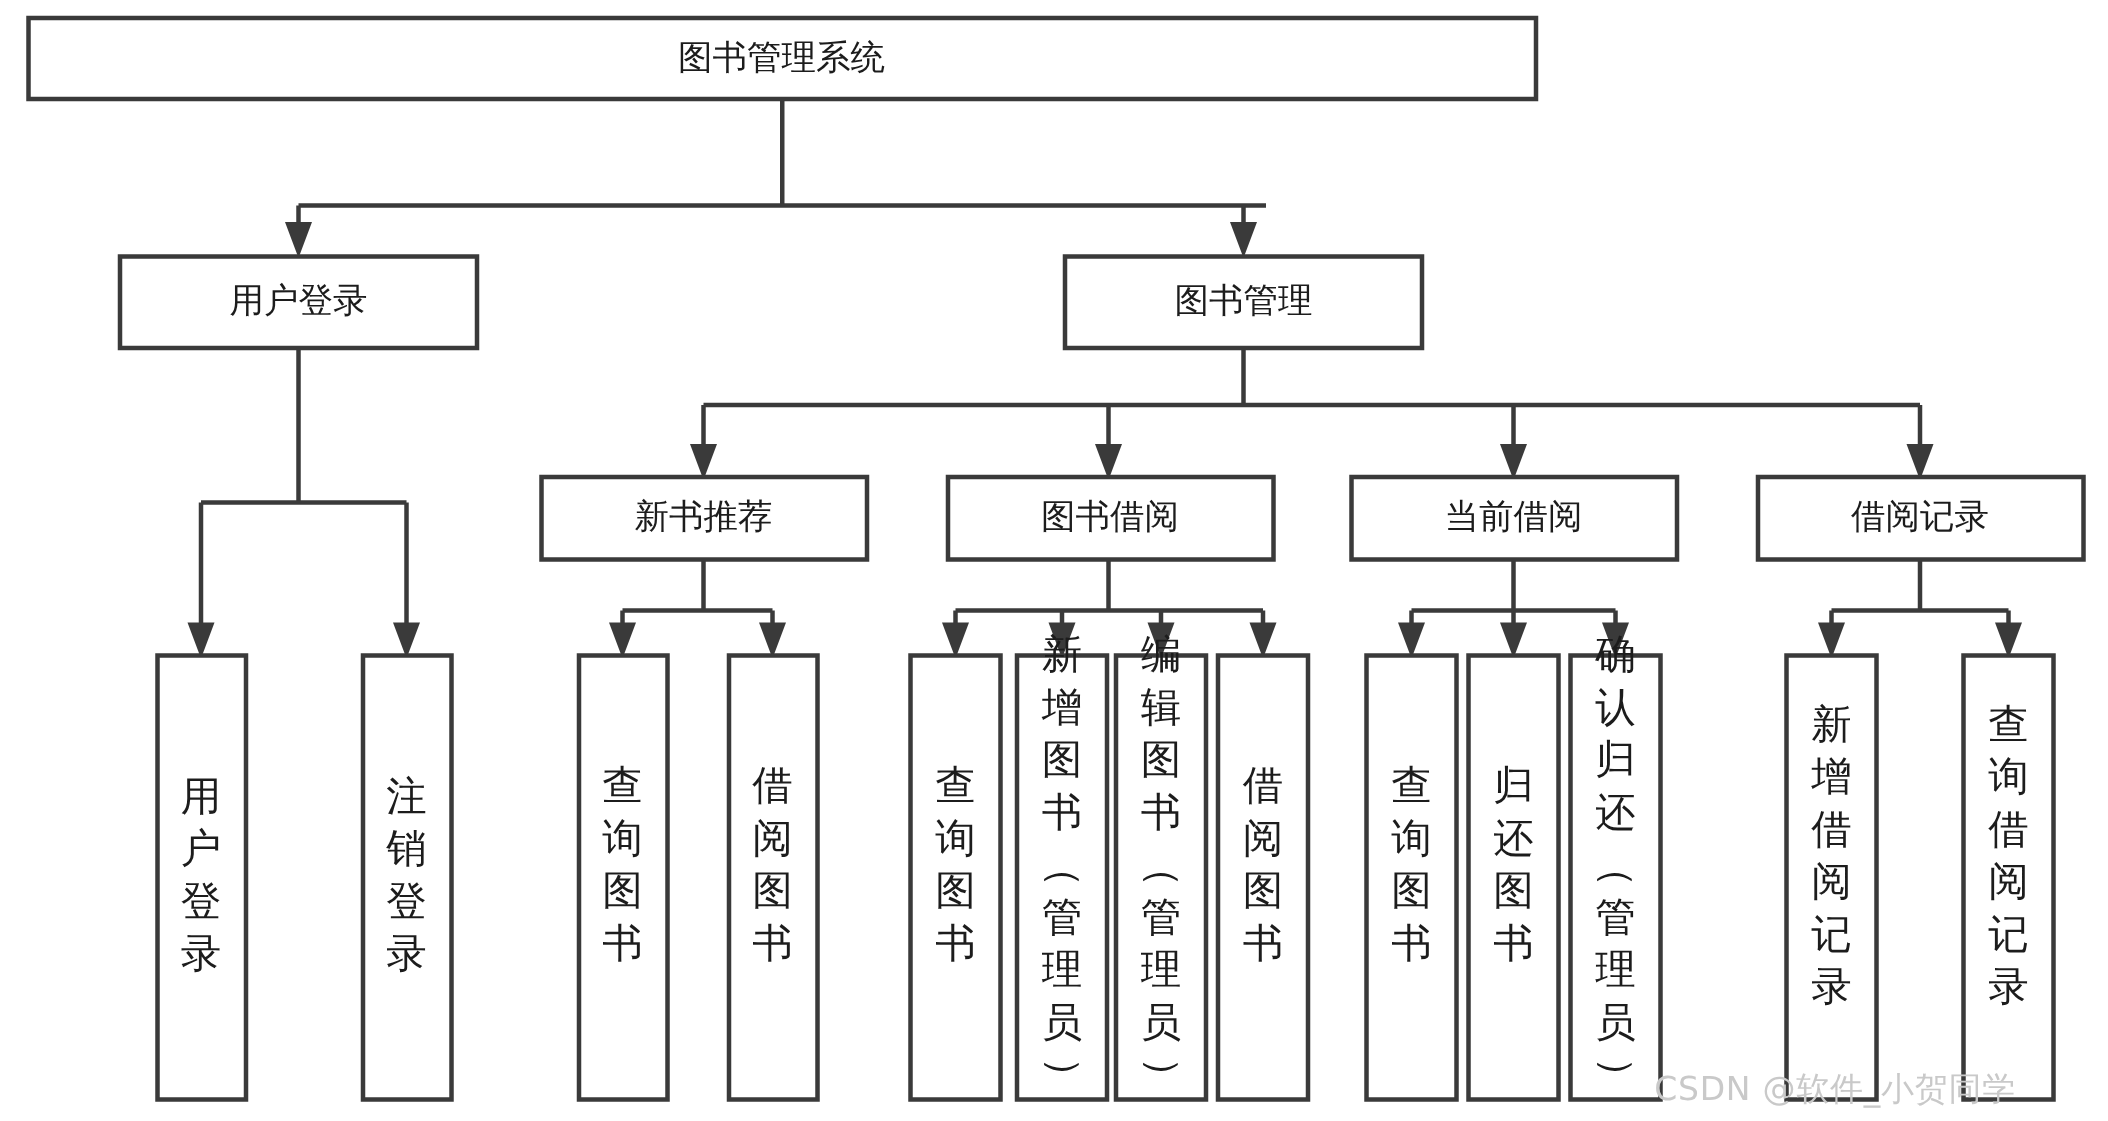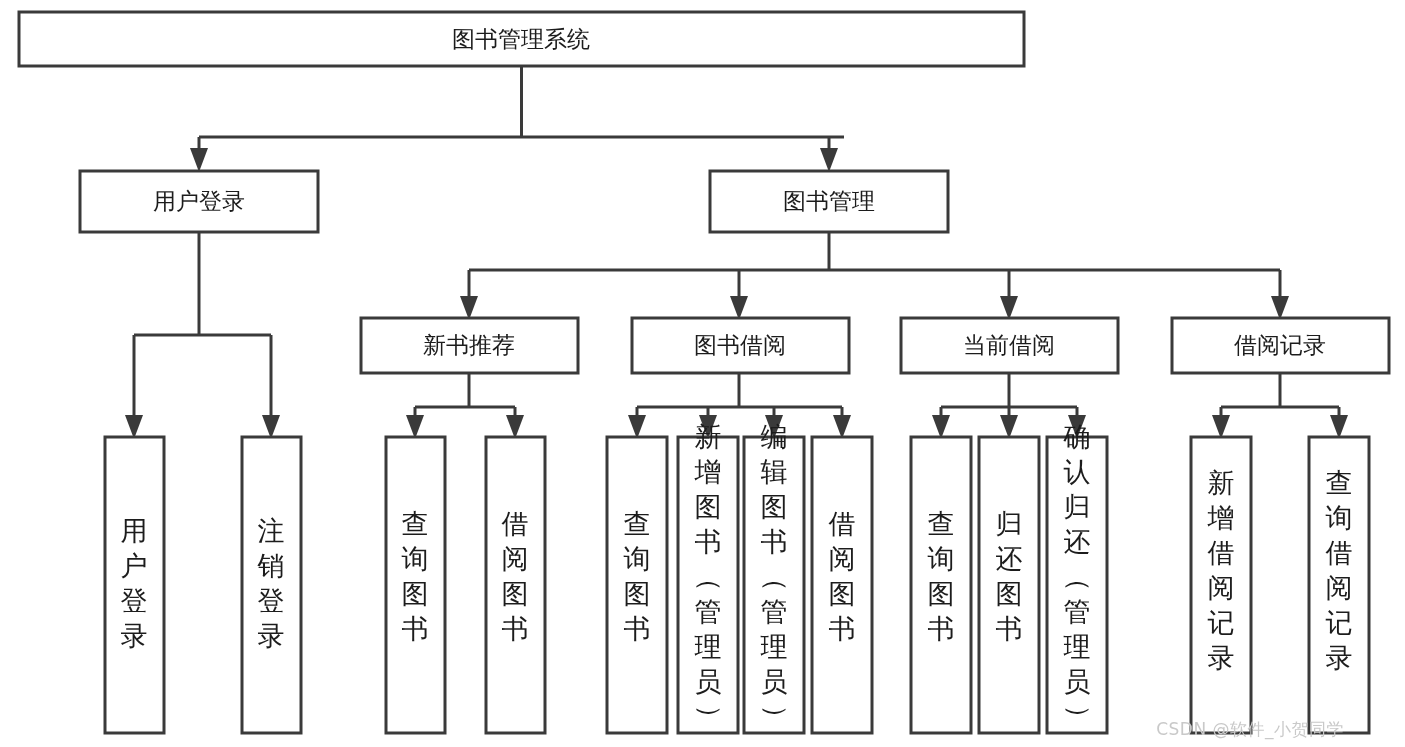--- a/index.html
+++ b/index.html
@@ -52,21 +52,21 @@
     font-size: 27px;
     fill: #1c1c1c;
     text-anchor: middle;
     dominant-baseline: middle;
   }
   .watermark {
     position: absolute;
     right: 8px;
     bottom: 6px;
     font-family: "DejaVu Sans", "Liberation Sans", sans-serif;
-    font-size: 17px;
+    font-size: 22px;
     color: #c9c9c9;
     white-space: nowrap;
     letter-spacing: 0.5px;
     pointer-events: none;
   }
 </style>
 </head>
 <body>
 
 <div id="diagram-root">

